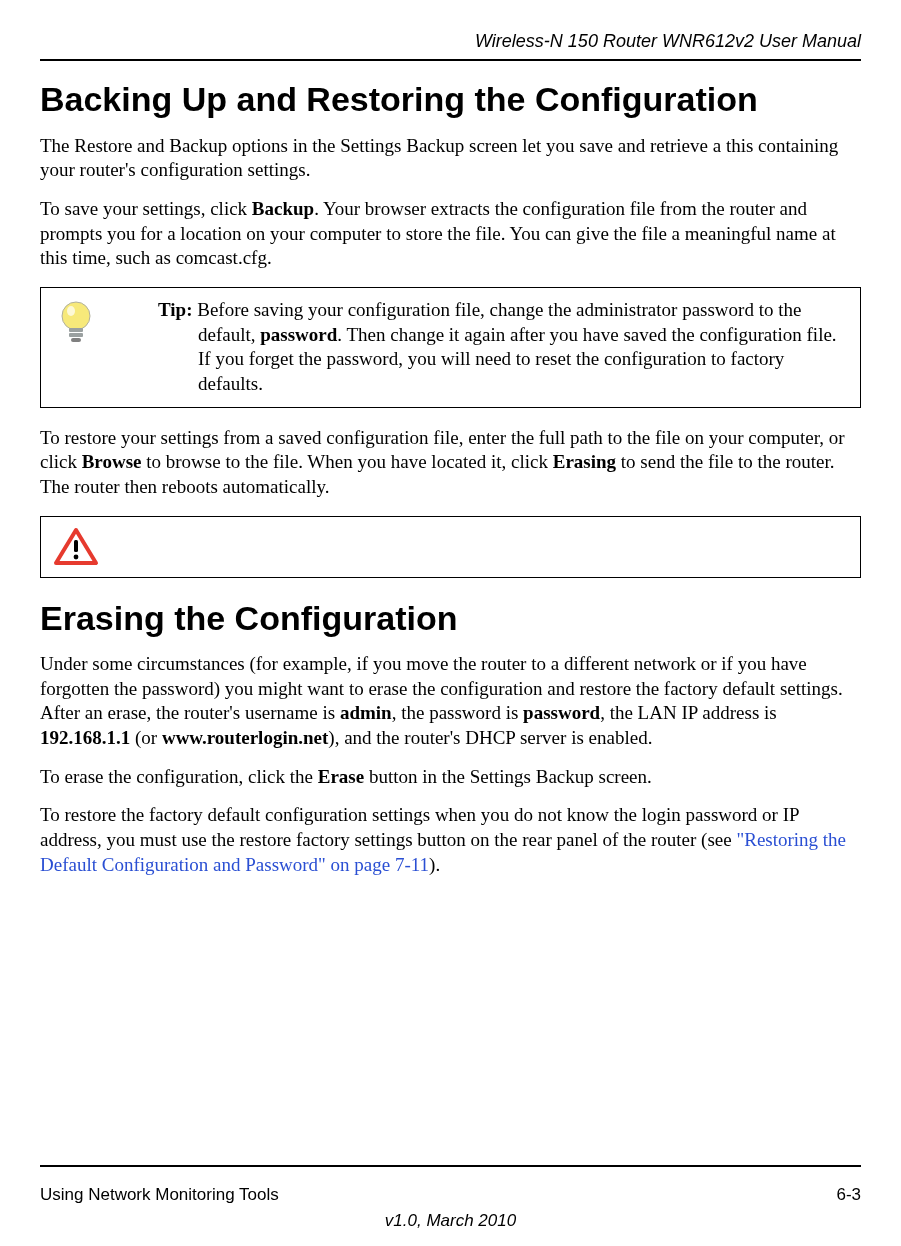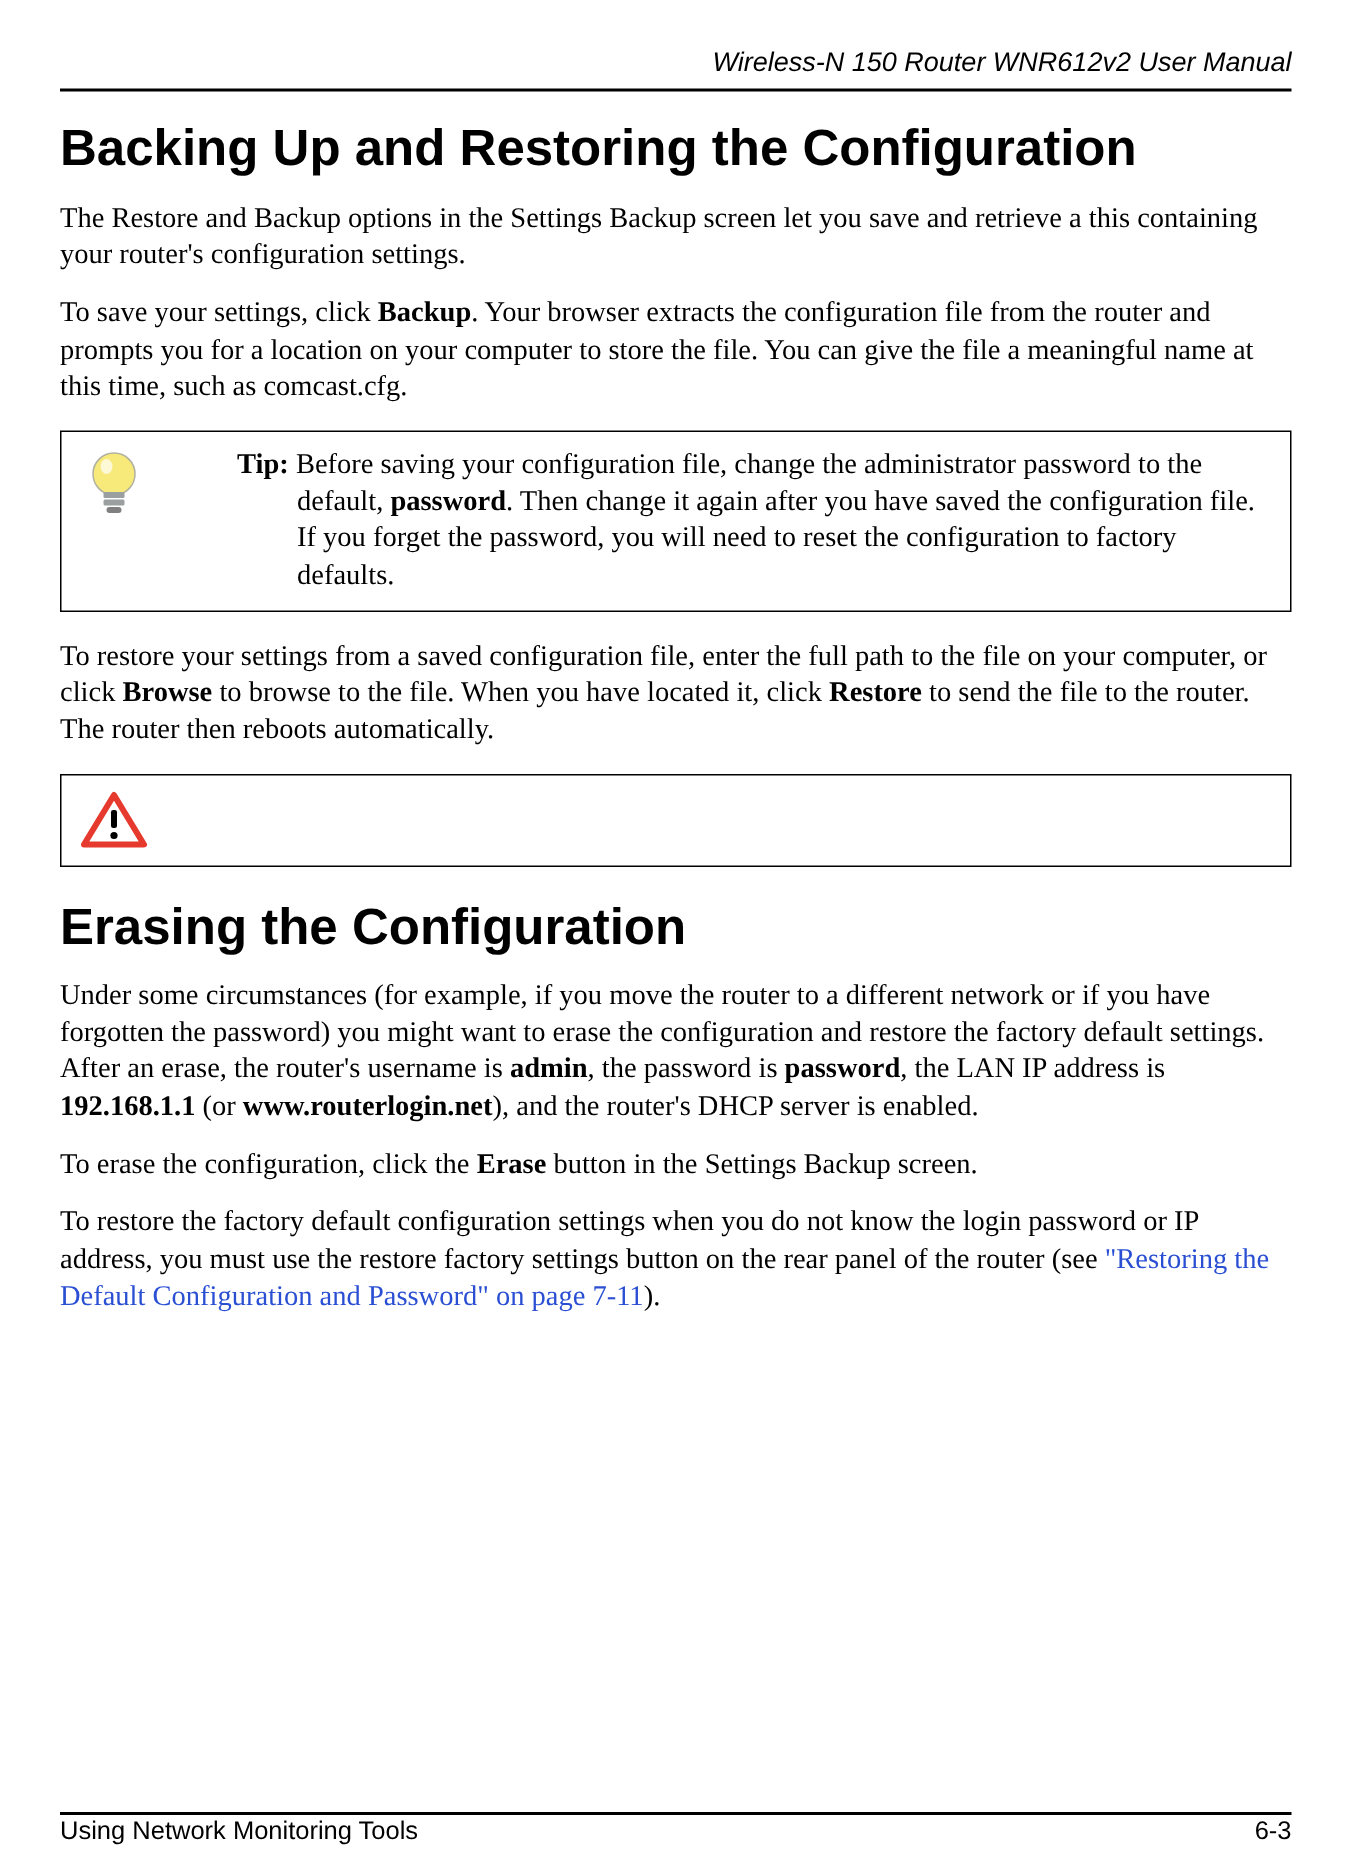--- a/index.html
+++ b/index.html
@@ -64,21 +64,21 @@
     bottom: 14px;
     left: 40px;
     right: 40px;
     font-family: Arial, Helvetica, sans-serif;
     font-size: 17px;
   }
   .footer-top {
     display: flex;
     justify-content: space-between;
     border-top: 2px solid #000;
-    padding-top: 0;
+    padding-top: 17px;
   }
   .footer-bottom {
     text-align: center;
     font-style: italic;
     margin-top: 4px;
   }
 </style>
 </head>
 <body>
 
@@ -101,21 +101,21 @@
       <rect x="15" y="35" width="14" height="4" rx="1" fill="#9aa0a0"></rect>
       <rect x="17" y="40" width="10" height="4" rx="2" fill="#808080"></rect>
     </svg>
   </div>
   <div class="callout-body tip-text">
     <b>Tip:</b><span> Before saving your configuration file, change the administrator password to the default, </span><b>password</b><span>. Then change it again after you have saved the configuration file. If you forget the password, you will need to reset the configuration to factory defaults.</span>
   </div>
 </div>
 
 <p>
-  <span>To restore your settings from a saved configuration file, enter the full path to the file on your computer, or click </span><b>Browse</b><span> to browse to the file. When you have located it, click </span><b>Restore</b><span> to send the file to the router. The router then reboots automatically.</span>
+  <span>To restore your settings from a saved configuration file, enter the full path to the file on your computer, or click </span><b>Browse</b><span> to browse to the file. When you have located it, click </span><b>Erasing</b><span> to send the file to the router. The router then reboots automatically.</span>
 </p>
 
 <div class="callout">
   <div class="callout-icon">
     <svg width="46" height="40" viewBox="0 0 46 40">
       <path d="M23 3 L43 36 L3 36 Z" fill="none" stroke="#e63a2e" stroke-width="4" stroke-linejoin="round"></path>
       <rect x="21" y="13" width="4" height="12" rx="1.5" fill="#000"></rect>
       <circle cx="23" cy="30" r="2.4" fill="#000"></circle>
     </svg>
   </div>
@@ -133,13 +133,14 @@
 
 <p>
   <span>To restore the factory default configuration settings when you do not know the login password or IP address, you must use the restore factory settings button on the rear panel of the router (see </span><span class="link">"Restoring the Default Configuration and Password" on page 7-11</span><span>).</span>
 </p>
 
 <div class="footer">
   <div class="footer-top">
     <span>Using Network Monitoring Tools</span>
     <span>6-3</span>
   </div>
+  <div class="footer-bottom">v1.0, March 2010</div>
 </div>
 
 </body></html>

